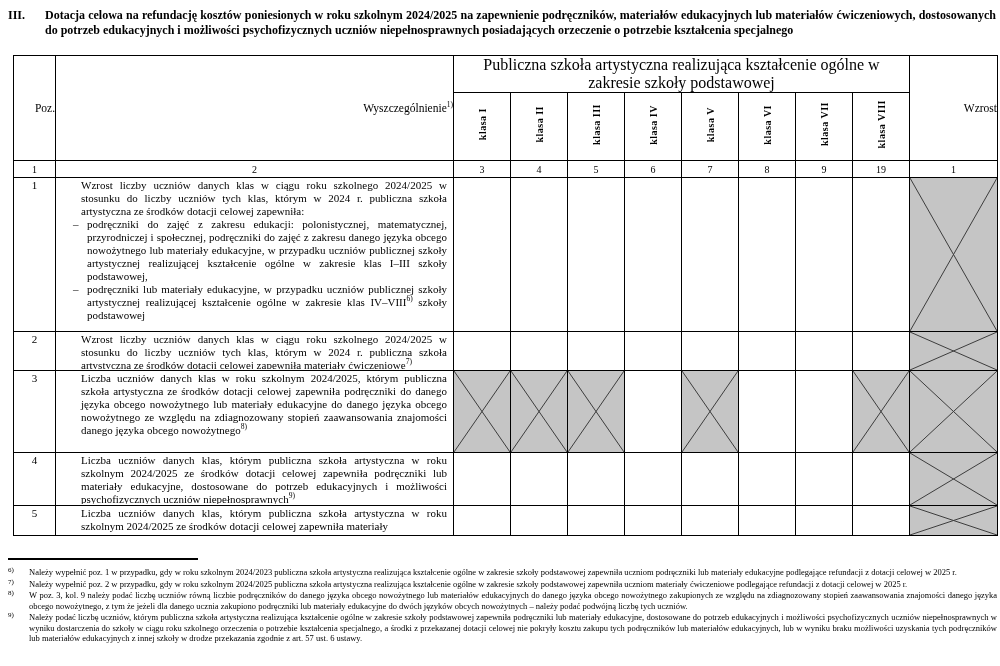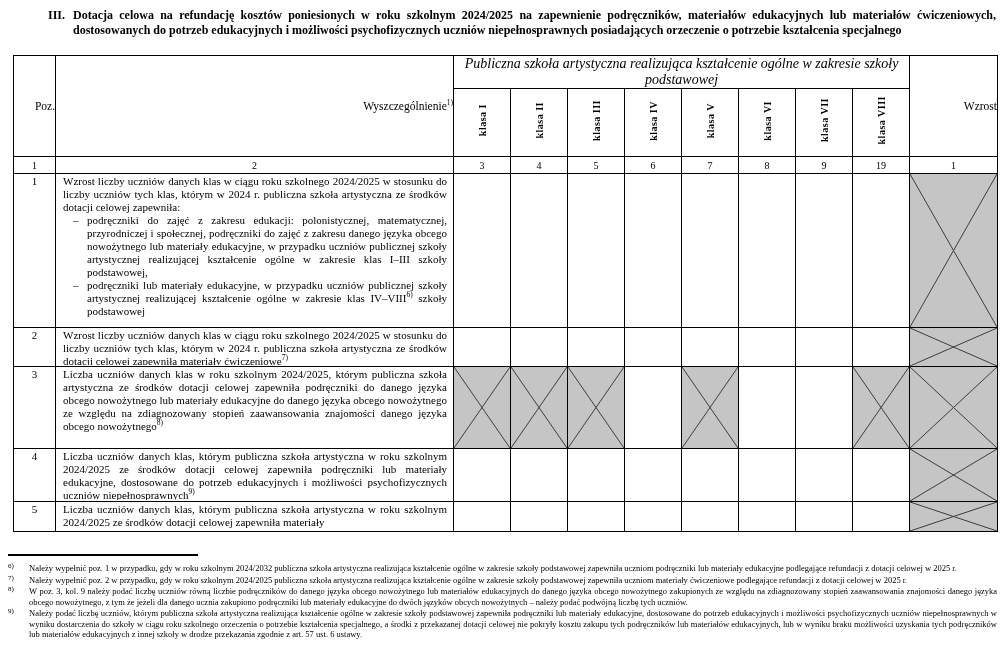--- a/index.html
+++ b/index.html
@@ -3,36 +3,36 @@
 <meta charset="utf-8">
 <style>
   html,body{margin:0;padding:0;}
   body{
     width:1000px;height:666px;background:#ffffff;color:#000;
     font-family:"Liberation Serif", "DejaVu Serif", serif;
     overflow:hidden;
   }
   
   .title{display:flex;font-weight:bold;font-size:12px;line-height:15px;margin:8px 4px 0 8px;}
-  .title-num{flex:none;width:25px;margin-left:40px;}
-  .title-text{flex:1;text-align:justify;}
+  .title-num{flex:none;width:25px;}
+  .title-text{flex:1;text-align:justify;margin-left:12px;}
   
   table{border-collapse:collapse;table-layout:fixed;width:984px;margin:17px 0 0 13px;}
   th,td{border:1px solid #000;padding:0;font-weight:normal;position:relative;box-sizing:border-box;}
   .h-main{font-size:11.5px;text-align:right;vertical-align:middle;}
-  .h-group{height:22px;font-size:14px;text-align:center;vertical-align:middle;padding:0 4px;font-style:italic;}
+  .h-group{height:22px;font-size:16px;text-align:center;vertical-align:middle;padding:0 4px;}
   .h-klasa{height:68px;text-align:center;vertical-align:middle;}
   .vert{display:inline-block;writing-mode:vertical-rl;transform:rotate(180deg);font-size:10px;font-weight:bold;letter-spacing:.5px;}
   .h-nums td{height:17px;font-size:10px;text-align:center;vertical-align:middle;}
   .c-poz{text-align:center;vertical-align:top;font-size:11px;padding-top:1px;}
   .c-desc{vertical-align:top;font-size:11px;line-height:13px;padding:1px 6px 0 7px;}
   .clip{overflow:hidden;}
   .r1{height:154px}.r2{height:39px}.r3{height:69px}.r4{height:53px}.r5{height:30px}
   .r1 .clip{height:151px}.r2 .clip{height:36px}.r3 .clip{height:80px}.r4 .clip{height:50px}.r5 .clip{height:27px}
-  .para{text-align:justify;}
+  .para{text-align:justify;margin-left:18px;}
   .bullet{display:flex;}
   .dash{flex:none;width:14px;padding-left:10px;}
   .btext{flex:1;text-align:justify;}
   .c-desc sup, .h-main sup{font-size:7.5px;line-height:0;}
   .c-data{background:#fff;}
   .crossed{background:#c5c5c5;}
   .x{position:absolute;left:0;top:0;width:100%;height:100%;display:block;}
   .x line{stroke:#3d3d3d;stroke-width:1;vector-effect:non-scaling-stroke;}
   
   .fn-sep{width:190px;border-top:2px solid #000;margin:22px 0 7px 8px;}
@@ -238,21 +238,21 @@
           </svg>
         </td>
       </tr>
     </tbody>
 </table>
 
 <div class="fn-sep"></div>
 <div class="footnotes" id="footnotes">
     <div class="footnote">
       <span class="fn-num">6)</span>
-      <div class="fn-text">Należy wypełnić poz. 1 w przypadku, gdy w roku szkolnym 2024/2032 publiczna szkoła artystyczna realizująca kształcenie ogólne w zakresie szkoły podstawowej zapewniła uczniom podręczniki lub materiały edukacyjne podlegające refundacji z dotacji celowej w 2025 r.</div>
+      <div class="fn-text">Należy wypełnić poz. 1 w przypadku, gdy w roku szkolnym 2024/2023 publiczna szkoła artystyczna realizująca kształcenie ogólne w zakresie szkoły podstawowej zapewniła uczniom podręczniki lub materiały edukacyjne podlegające refundacji z dotacji celowej w 2025 r.</div>
     </div>
     <div class="footnote">
       <span class="fn-num">7)</span>
       <div class="fn-text">Należy wypełnić poz. 2 w przypadku, gdy w roku szkolnym 2024/2025 publiczna szkoła artystyczna realizująca kształcenie ogólne w zakresie szkoły podstawowej zapewniła uczniom materiały ćwiczeniowe podlegające refundacji z dotacji celowej w 2025 r.</div>
     </div>
     <div class="footnote">
       <span class="fn-num">8)</span>
       <div class="fn-text">W poz. 3, kol. 9 należy podać liczbę uczniów równą liczbie podręczników do danego języka obcego nowożytnego lub materiałów edukacyjnych do danego języka obcego nowożytnego zakupionych ze względu na zdiagnozowany stopień zaawansowania znajomości danego języka obcego nowożytnego, z tym że jeżeli dla danego ucznia zakupiono podręczniki lub materiały edukacyjne do dwóch języków obcych nowożytnych – należy podać podwójną liczbę tych uczniów.</div>
     </div>
     <div class="footnote">

